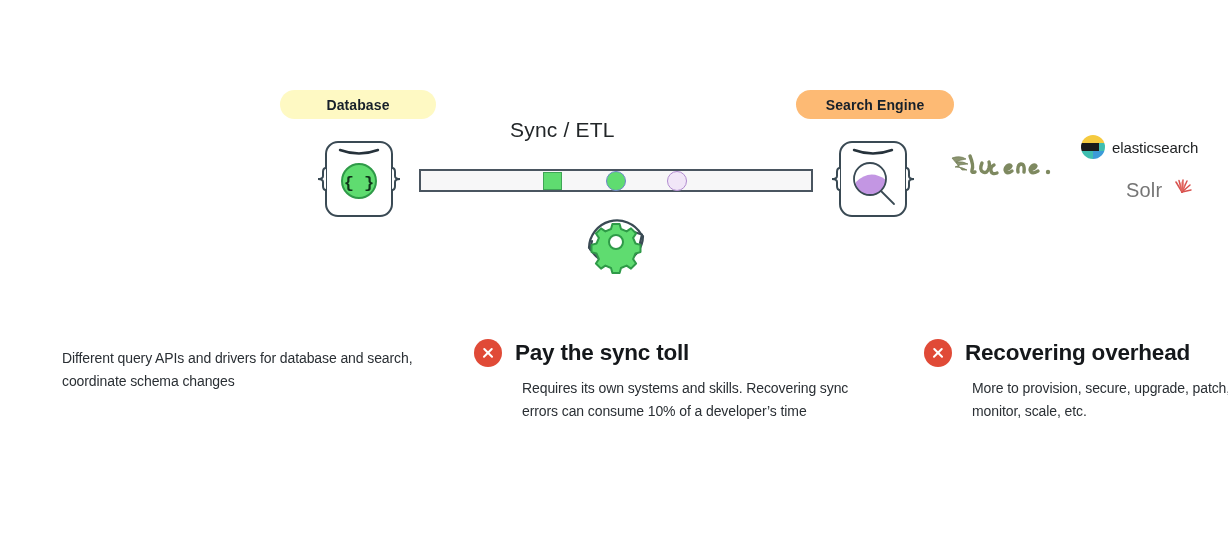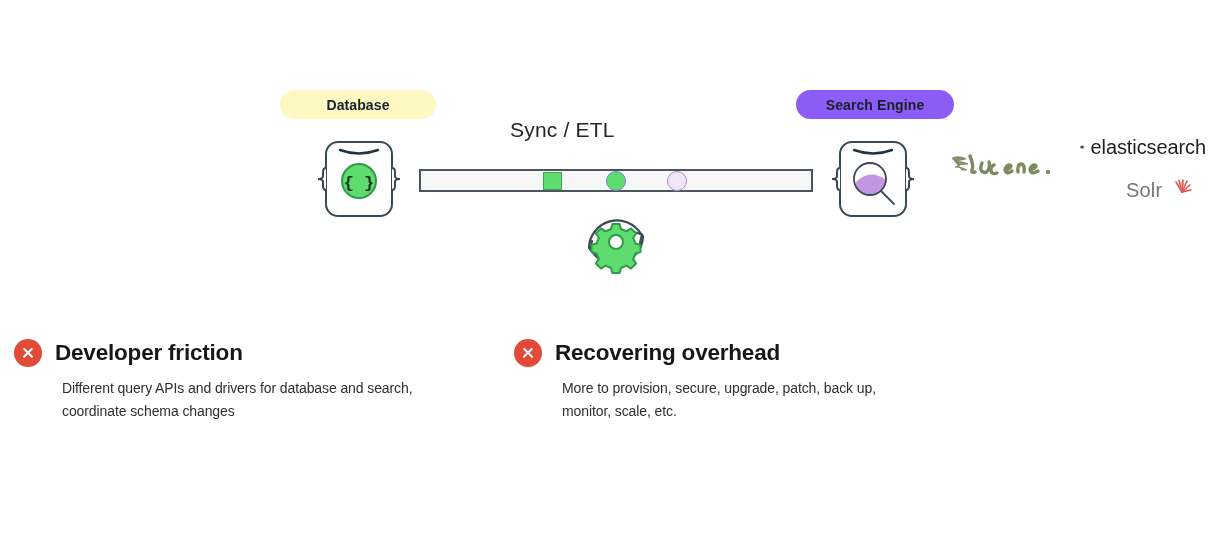--- a/index.html
+++ b/index.html
@@ -38,21 +38,21 @@
     white-space: nowrap;
   }
   #pill-database {
     left: 280px; top: 90px;
     width: 156px; height: 29px;
     background: #fef9c3;
   }
   #pill-search {
     left: 796px; top: 90px;
     width: 158px; height: 29px;
-    background: #8b5cf6;
+    background: #fdba74;
   }
 
   
   #sync-label {
     position: absolute;
     left: 510px; top: 118px;
     width: 216px;
     font-size: 21px;
     color: #222628;
     letter-spacing: .2px;
@@ -116,21 +116,21 @@
   }
   #logo-elasticsearch {
     position: absolute;
     left: 1080px; top: 132px;
     width: 126px; height: 30px;
     display: flex;
     align-items: center;
     gap: 6px;
   }
   #logo-elasticsearch .es-text {
-    font-size: 20px;
+    font-size: 15px;
     color: #1d1f21;
     letter-spacing: -.1px;
   }
   #logo-solr {
     position: absolute;
     left: 1126px; top: 170px;
     width: 76px; height: 30px;
     display: flex;
     align-items: flex-end;
     gap: 10px;
@@ -305,27 +305,30 @@
       </g>
       <path d="M10 14 q-5 -6 0 -11 q6 4 0 11 Z" fill="#E8736B" opacity="0.55"></path>
     </svg>
   </div>
 
 </div>
 
 <div id="callouts">
 
   <div class="callout" id="callout-0">
+    <div class="callout-body">Different query APIs and drivers for database and search, coordinate schema changes</div>
+  </div>
+
+  <div class="callout" id="callout-1">
     <div class="callout-head">
       <span class="x-icon"></span>
-      <span class="callout-title">Developer friction</span>
+      <span class="callout-title">Pay the sync toll</span>
     </div>
-    <div class="callout-body">Different query APIs and drivers for database and search, coordinate schema changes</div>
-  </div>
-
+    <div class="callout-body">Requires its own systems and skills. Recovering sync errors can consume 10% of a developer’s time</div>
+  </div>
 
   <div class="callout" id="callout-2">
     <div class="callout-head">
       <span class="x-icon"></span>
       <span class="callout-title">Recovering overhead</span>
     </div>
     <div class="callout-body">More to provision, secure, upgrade, patch, back up, monitor, scale, etc.</div>
   </div>
 
 </div>

